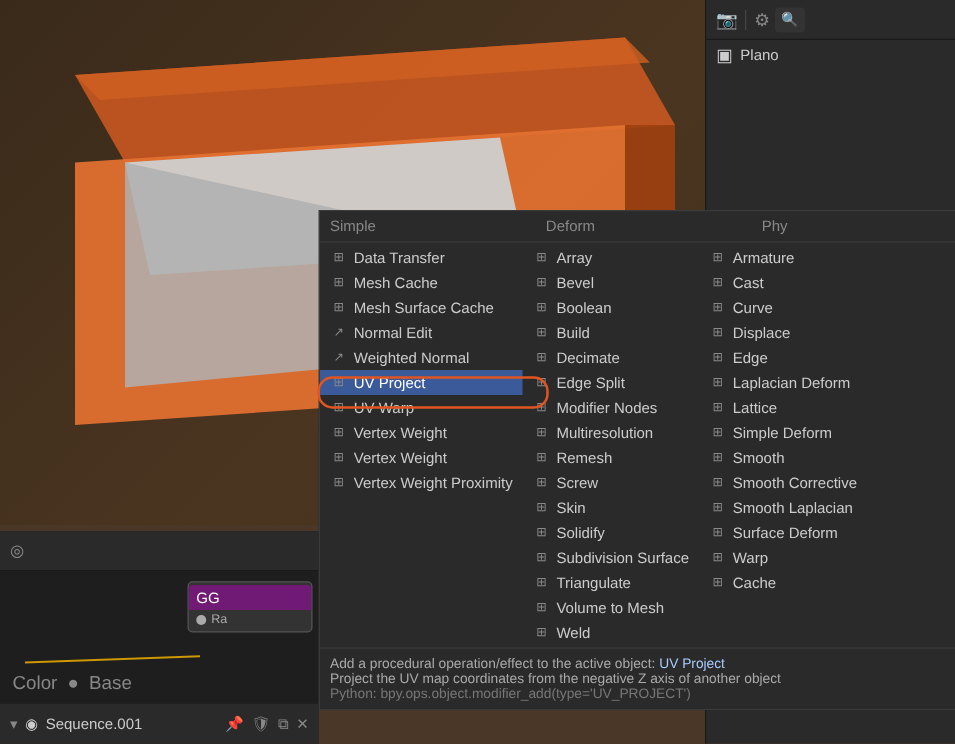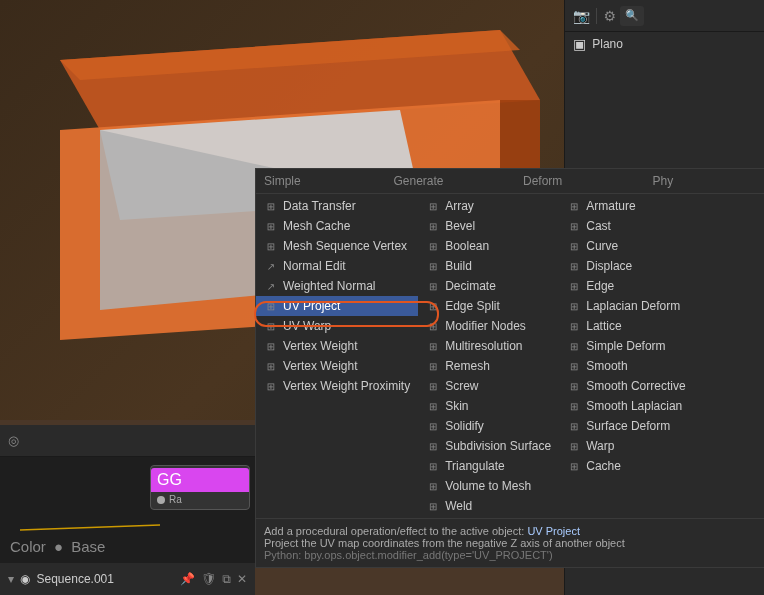--- a/index.html
+++ b/index.html
@@ -181,23 +181,23 @@
     .node-box {
       background: #333;
       border: 1px solid #555;
       border-radius: 4px;
       position: absolute;
       width: 100px;
       padding: 2px 0;
     }
 
     .node-header {
-      background: #d946ef;
+      background: #701a75;
       padding: 3px 6px;
-      font-size: 16px;
+      font-size: 12px;
       border-radius: 3px 3px 0 0;
       color: #fff;
     }
 
     .node-row {
       display: flex;
       align-items: center;
       padding: 2px 6px;
       font-size: 10px;
       color: #aaa;
@@ -272,39 +272,38 @@
   <div class="plano-row">
     <span style="font-size:14px;">▣</span>
     <span>Plano</span>
   </div>
 </div>
 
 <div class="dropdown-menu">
 
   <div class="dropdown-header">
     <div class="dropdown-col-header">Simple</div>
-    <div class="dropdown-col-header">Generate</div>
     <div class="dropdown-col-header">Deform</div>
     <div class="dropdown-col-header" style="width:30px;">Phy</div>
   </div>
 
   <div class="dropdown-cols">
 
     <div class="dropdown-col">
       <div class="dropdown-item">
         <span class="icon">⊞</span>
         <span>Data Transfer</span>
       </div>
       <div class="dropdown-item">
         <span class="icon">⊞</span>
         <span>Mesh Cache</span>
       </div>
       <div class="dropdown-item">
         <span class="icon">⊞</span>
-        <span>Mesh Sequence Vertex</span>
+        <span>Mesh Surface Cache</span>
       </div>
       <div class="dropdown-item">
         <span class="icon">↗</span>
         <span>Normal Edit</span>
       </div>
       <div class="dropdown-item">
         <span class="icon">↗</span>
         <span>Weighted Normal</span>
       </div>
       <div class="dropdown-item selected">

